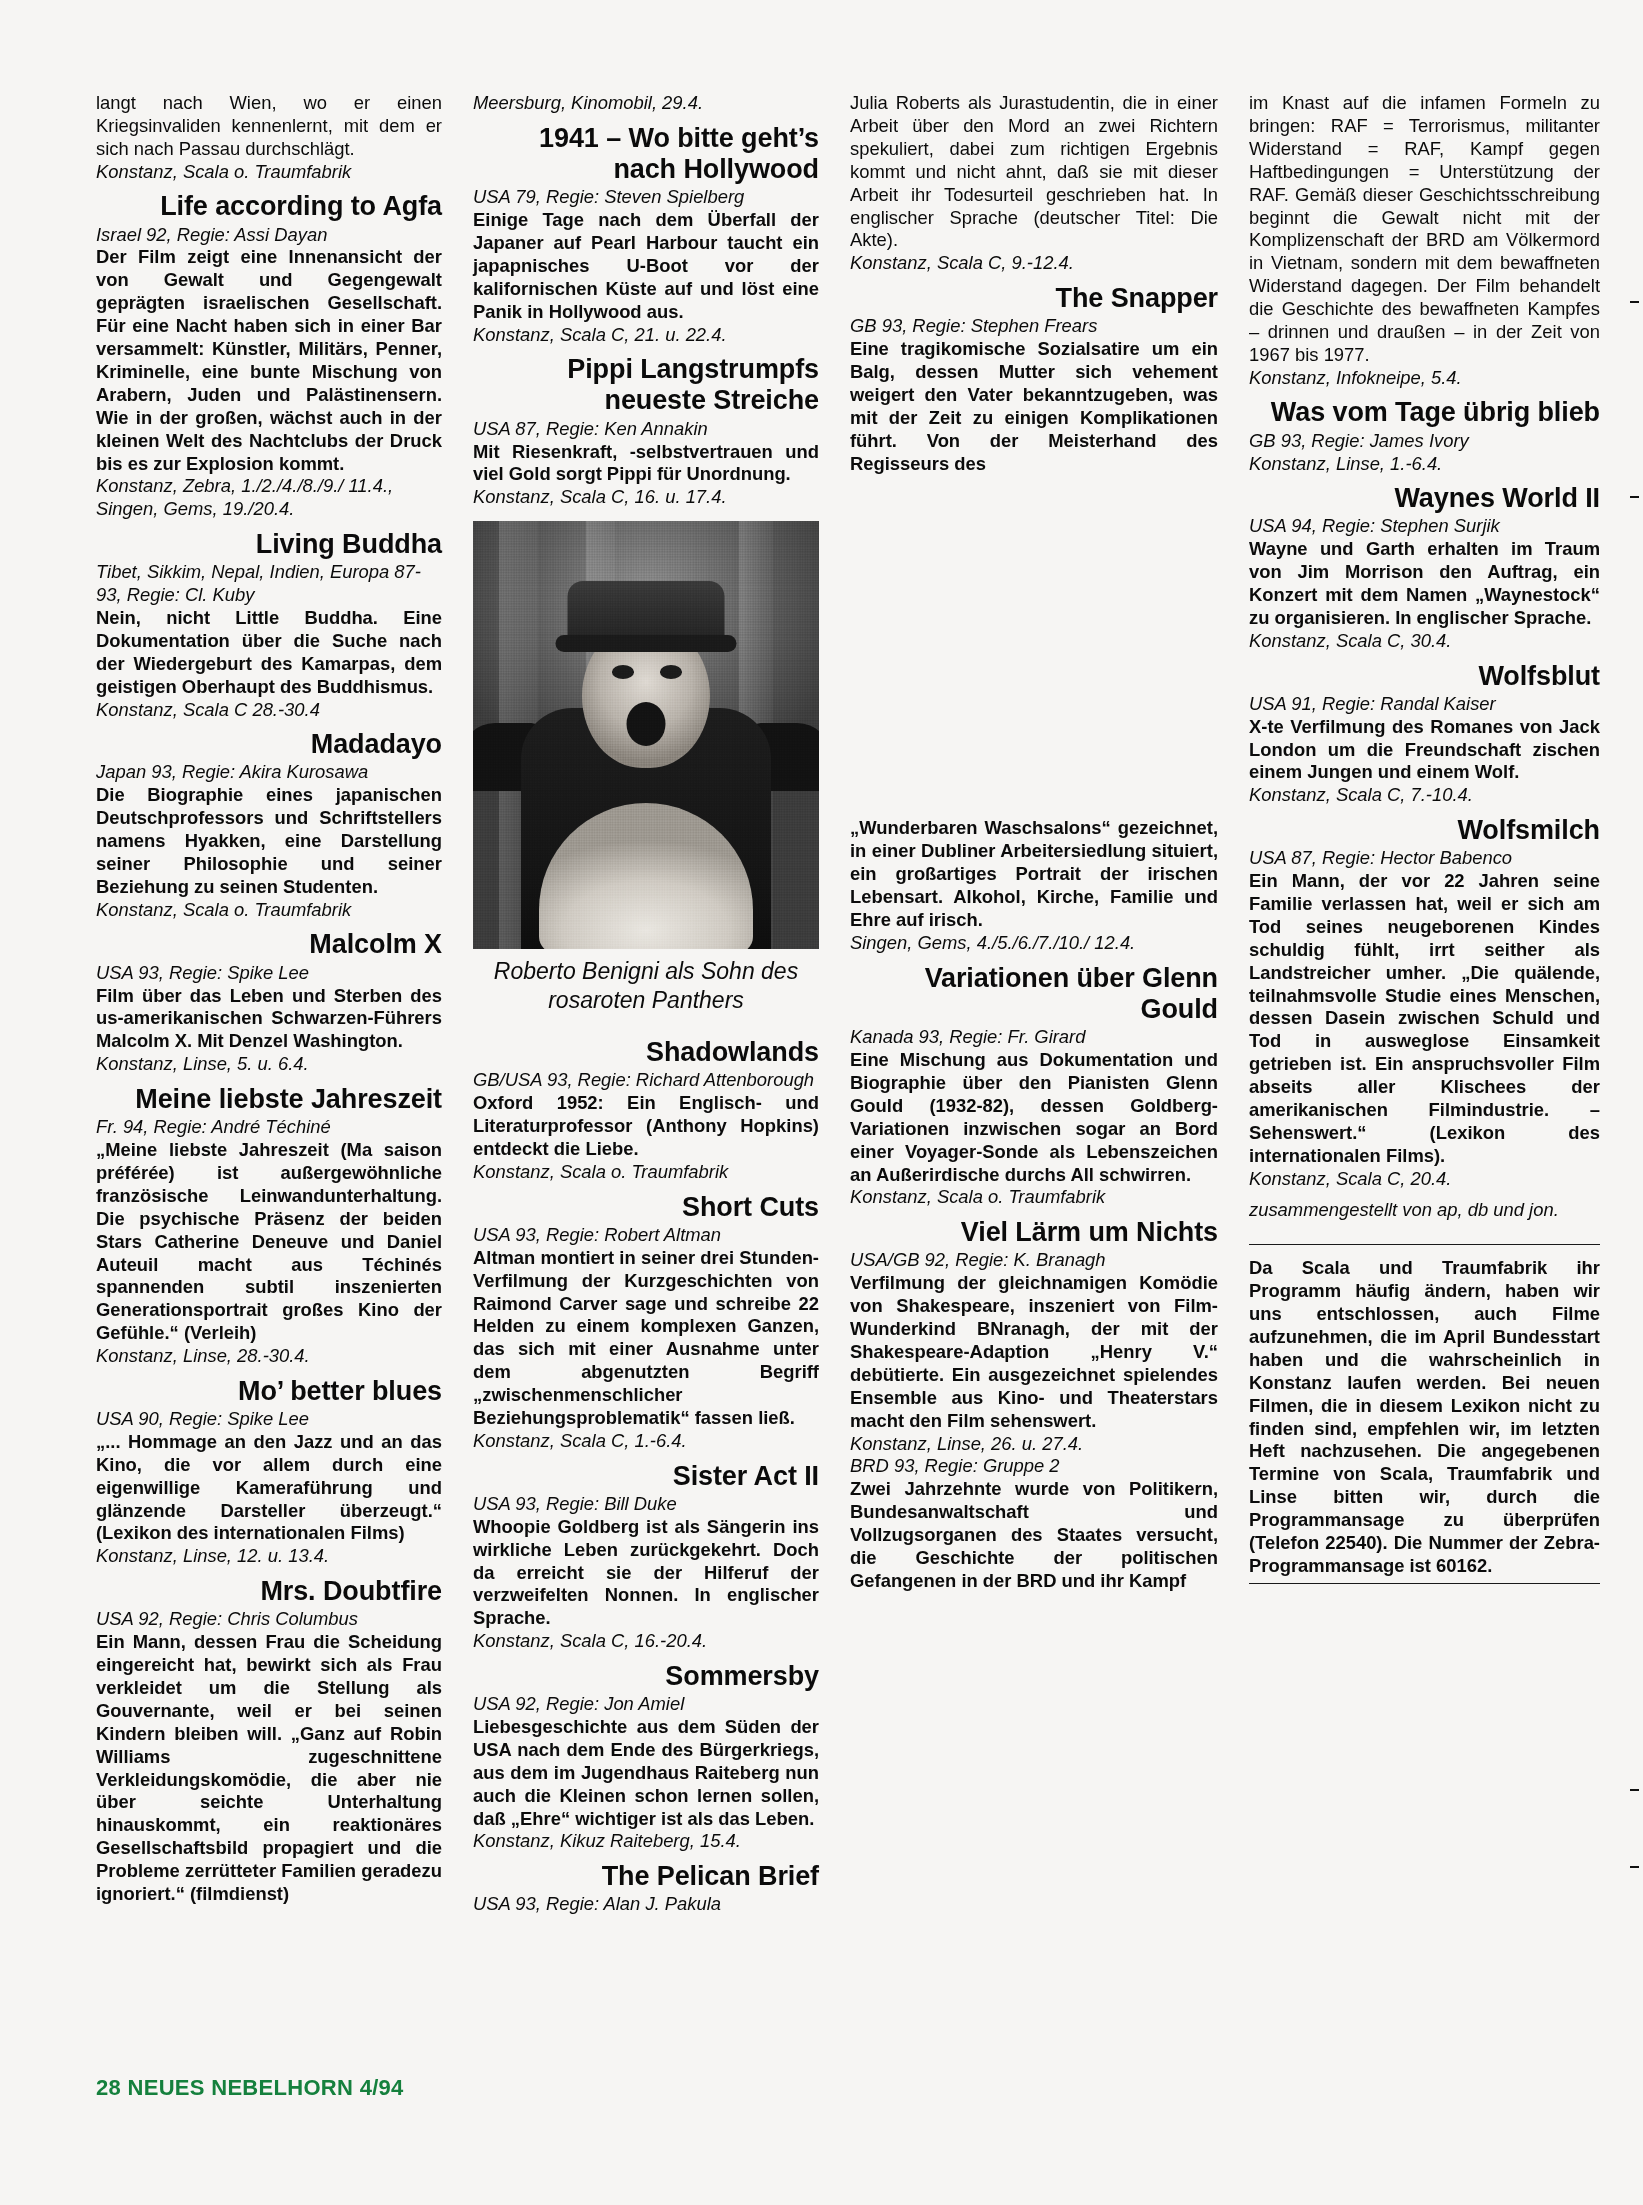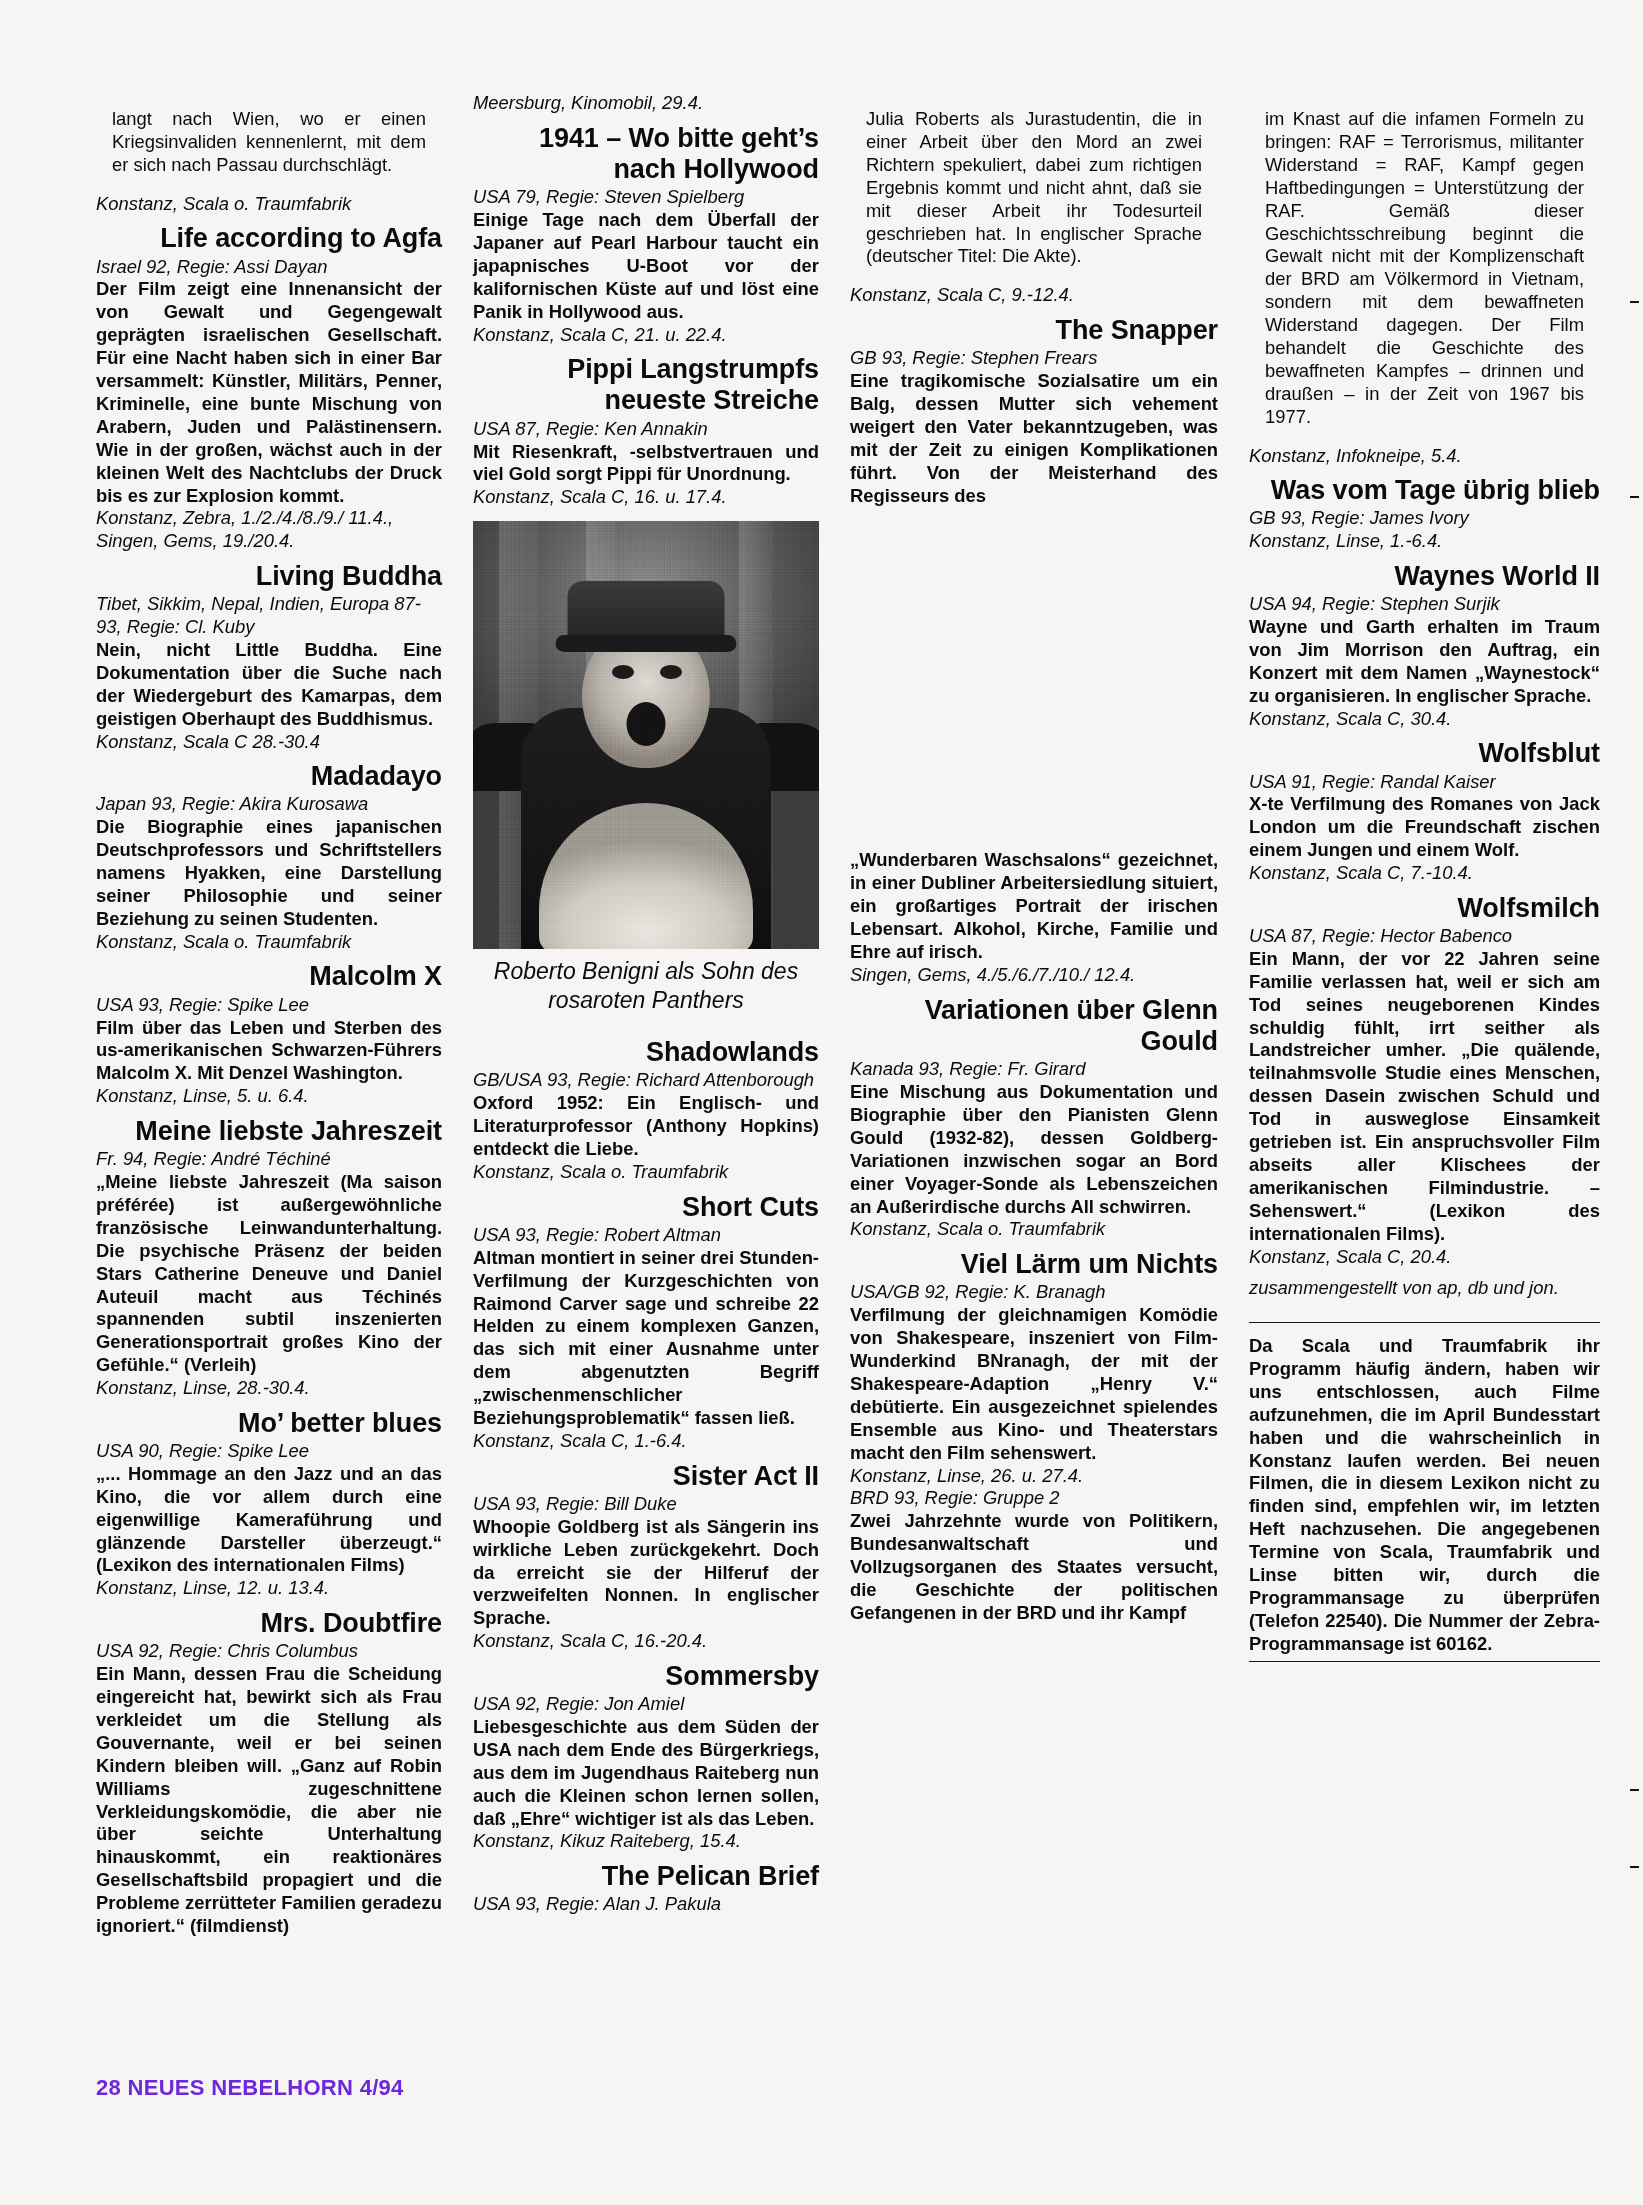--- a/index.html
+++ b/index.html
@@ -65,21 +65,21 @@
     text-align: justify;
     hyphens: auto;
     font-weight: bold;
   }
   p.venue {
     font-style: italic;
     margin: 0;
     text-align: left;
   }
   .lead {
-    margin: 16px;
+    margin: 0;
     text-align: justify;
   }
   .spacer { height: 8.6px; }
 
   
   .figure {
     margin: 12px 0 5.1px 0;
   }
   .photo {
     position: relative;
@@ -204,21 +204,21 @@
     border-top: 1.7px solid #1a1a1a;
     margin: 22px 0 12px 0;
   }
   .footer {
     position: absolute;
     left: 96px;
     bottom: 104px;
     font-size: 22px;
     font-weight: bold;
     letter-spacing: 0.3px;
-    color: #6d28d9;
+    color: #15803d;
   }
   .edgemark {
     position: absolute;
     right: 5.1px;
     width: 8.6px;
     height: 1.7px;
     background: #111;
   }
 </style>
 </head>

